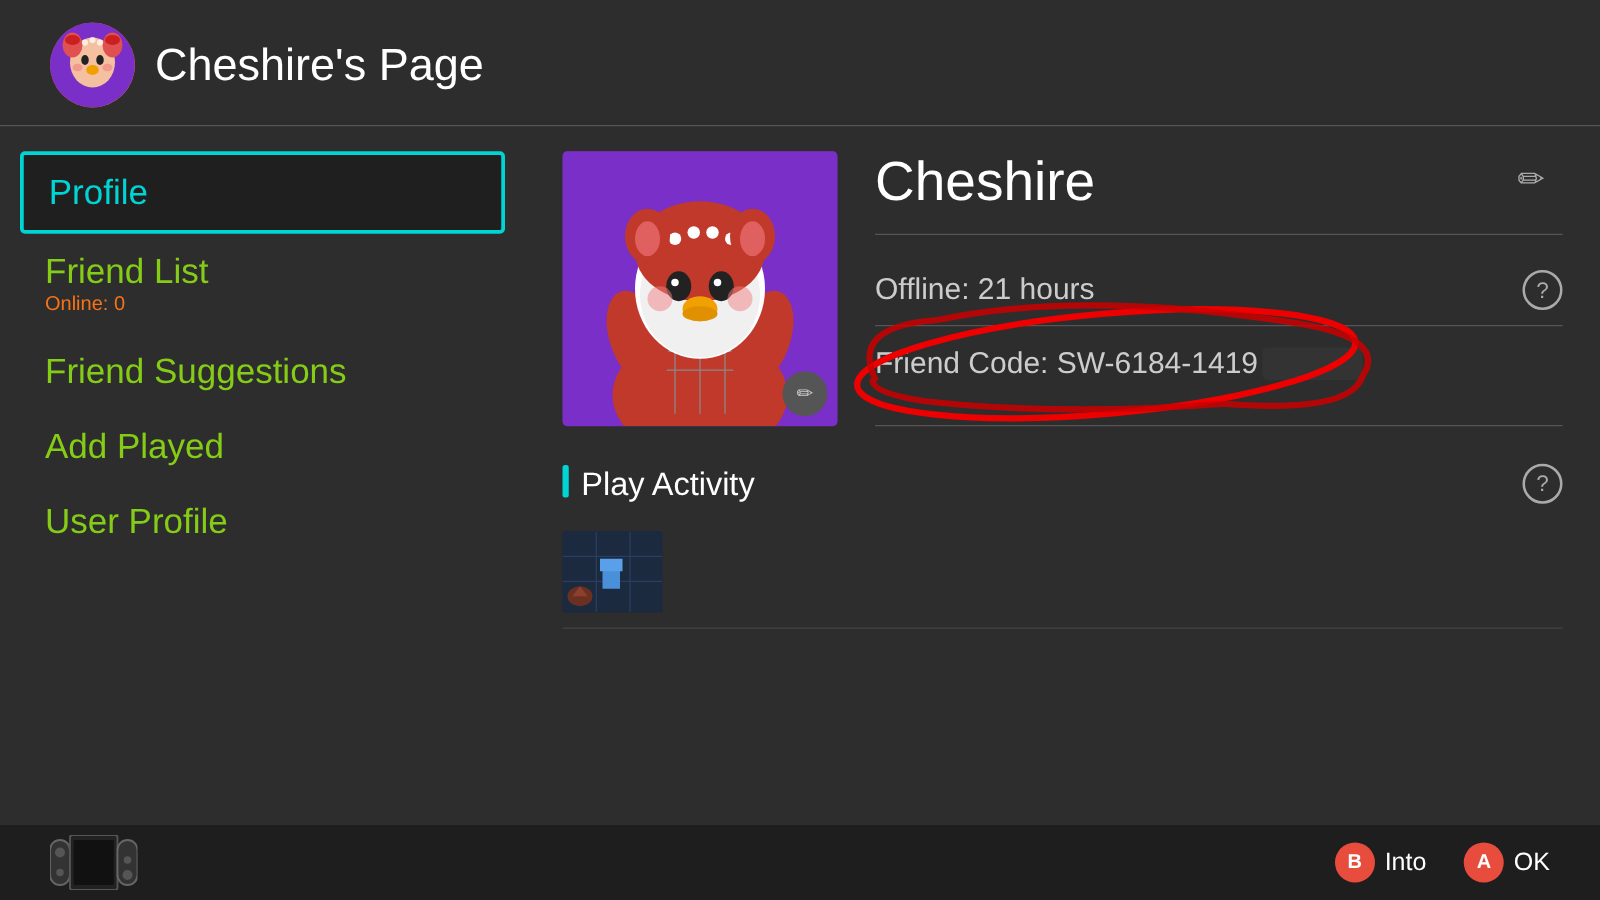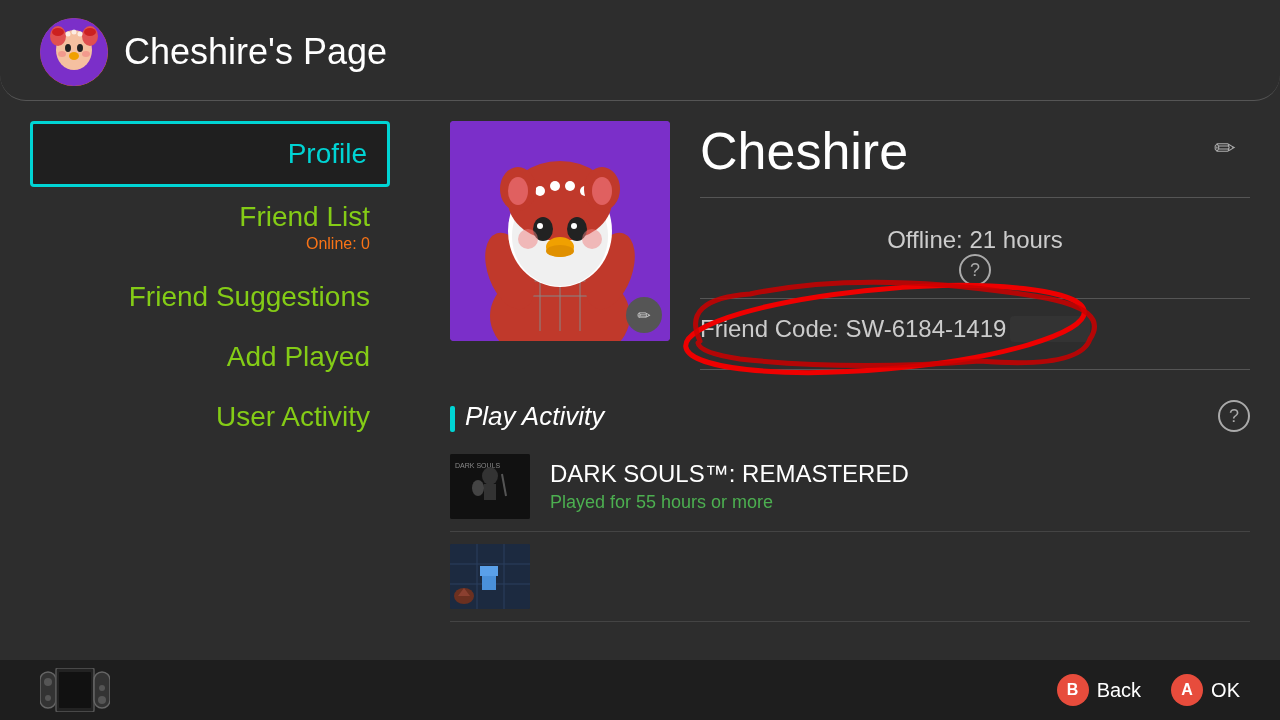--- a/index.html
+++ b/index.html
@@ -13,21 +13,20 @@
       position: relative;
     }
 
     
     .header {
       display: flex;
       align-items: center;
       padding: 18px 40px 14px 40px;
       border-bottom: 1px solid #555;
       gap: 16px;
-      border-radius: 26px;
     }
     .avatar-circle {
       width: 68px;
       height: 68px;
       border-radius: 50%;
       background: linear-gradient(135deg, #9b59b6, #e74c3c, #f39c12);
       display: flex;
       align-items: center;
       justify-content: center;
       font-size: 32px;
@@ -42,23 +41,22 @@
 
     
     .main {
       display: flex;
       height: calc(720px - 110px - 60px);
     }
 
     
     .sidebar {
       width: 420px;
-      padding: 20px 30px;
+      padding: 20px 16px;
       flex-shrink: 0;
-      text-align: right;
     }
     .sidebar-item {
       padding: 14px 20px;
       font-size: 28px;
       cursor: pointer;
       border-radius: 4px;
       color: #ccc;
     }
     .sidebar-item.active {
       border: 3px solid #00d4d4;
@@ -126,40 +124,39 @@
     .profile-name-row {
       display: flex;
       align-items: center;
       justify-content: space-between;
       border-bottom: 1px solid #555;
       padding-bottom: 16px;
       margin-bottom: 16px;
     }
 
     .profile-name {
-      font-size: 52px;
+      font-size: 44px;
       font-weight: 300;
       color: #fff;
     }
 
     .edit-icon {
       width: 36px;
       height: 36px;
       color: #aaa;
       font-size: 26px;
       cursor: pointer;
     }
 
     .status-row {
       display: flex;
       align-items: center;
       justify-content: space-between;
       padding: 12px 0;
       border-bottom: 1px solid #555;
-      flex-direction: column;
     }
 
     .status-text {
       font-size: 24px;
       color: #ccc;
     }
 
     .help-icon {
       width: 32px;
       height: 32px;
@@ -212,23 +209,22 @@
 
     .play-activity-header {
       display: flex;
       align-items: center;
       justify-content: space-between;
       margin-bottom: 10px;
     }
 
     .section-title-row {
       display: flex;
-      align-items: flex-end;
+      align-items: flex-start;
       gap: 10px;
-      font-style: italic;
     }
 
     .section-bar {
       width: 5px;
       height: 26px;
       background: #00d4d4;
       border-radius: 2px;
     }
 
     .section-title {
@@ -379,21 +375,21 @@
       <div class="item-label">Friend List</div>
       <div class="sub-label">Online: 0</div>
     </div>
     <div class="sidebar-item">
       <div class="item-label">Friend Suggestions</div>
     </div>
     <div class="sidebar-item">
       <div class="item-label">Add Played</div>
     </div>
     <div class="sidebar-item">
-      <div class="item-label">User Activity</div>
+      <div class="item-label">User Profile</div>
     </div>
   </div>
 
   <div class="content">
 
     <div class="profile-top">
 
       <div class="profile-avatar">
         <svg class="profile-avatar-art" viewBox="0 0 220 220">
           <rect width="220" height="220" fill="#7b2fc9"></rect>
@@ -475,38 +471,20 @@
       <div class="play-activity-header">
         <div class="section-title-row">
           <div class="section-bar"></div>
           <span class="section-title">Play Activity</span>
         </div>
         <div class="help-icon">
           <span>?</span>
         </div>
       </div>
 
-      <div class="game-item">
-        <div class="game-thumb game-thumb-dark-souls">
-          <svg viewBox="0 0 80 65" width="80" height="65">
-            <rect width="80" height="65" fill="#111"></rect>
-            <text x="5" y="14" font-size="7" fill="#888" font-family="Arial">DARK SOULS</text>
-
-            <ellipse cx="40" cy="22" rx="8" ry="9" fill="#333"></ellipse>
-            <rect x="34" y="30" width="12" height="16" fill="#333"></rect>
-
-            <line x1="52" y1="20" x2="56" y2="42" stroke="#555" stroke-width="2"></line>
-            <ellipse cx="28" cy="34" rx="6" ry="8" fill="#444"></ellipse>
-          </svg>
-        </div>
-        <div class="game-info">
-          <div class="game-title">DARK SOULS™: REMASTERED</div>
-          <div class="game-playtime">Played for 55 hours or more</div>
-        </div>
-      </div>
 
       <div class="game-item">
         <div class="game-thumb game-thumb-itb">
           <svg viewBox="0 0 80 65" width="80" height="65">
             <rect width="80" height="65" fill="#1c2a40"></rect>
 
             <line x1="0" y1="20" x2="80" y2="20" stroke="#2a3f5f" stroke-width="1"></line>
             <line x1="0" y1="40" x2="80" y2="40" stroke="#2a3f5f" stroke-width="1"></line>
             <line x1="27" y1="0" x2="27" y2="65" stroke="#2a3f5f" stroke-width="1"></line>
             <line x1="54" y1="0" x2="54" y2="65" stroke="#2a3f5f" stroke-width="1"></line>
@@ -542,21 +520,21 @@
       <circle cx="62" cy="20" r="3" fill="#555"></circle>
       <circle cx="62" cy="32" r="4" fill="#555"></circle>
     </svg>
   </div>
 
   <div class="bottom-actions">
     <div class="action-btn">
       <div class="btn-circle btn-b">
         <span>B</span>
       </div>
-      <span>Back</span>
+      <span>Into</span>
     </div>
     <div class="action-btn">
       <div class="btn-circle btn-a">
         <span>A</span>
       </div>
       <span>OK</span>
     </div>
   </div>
 </div>
 

